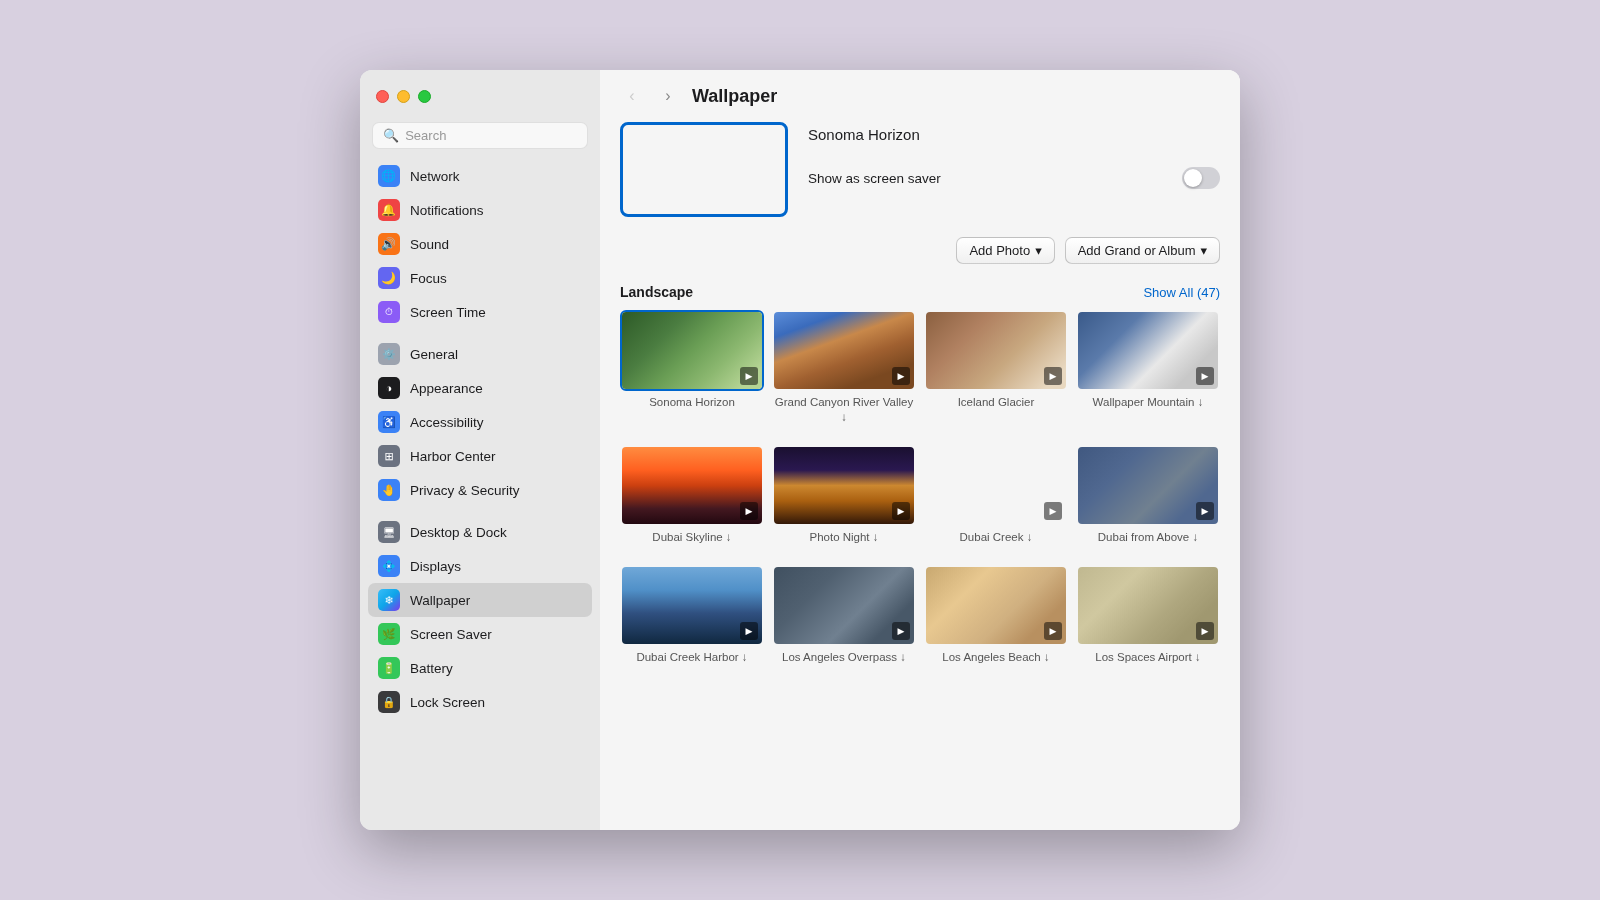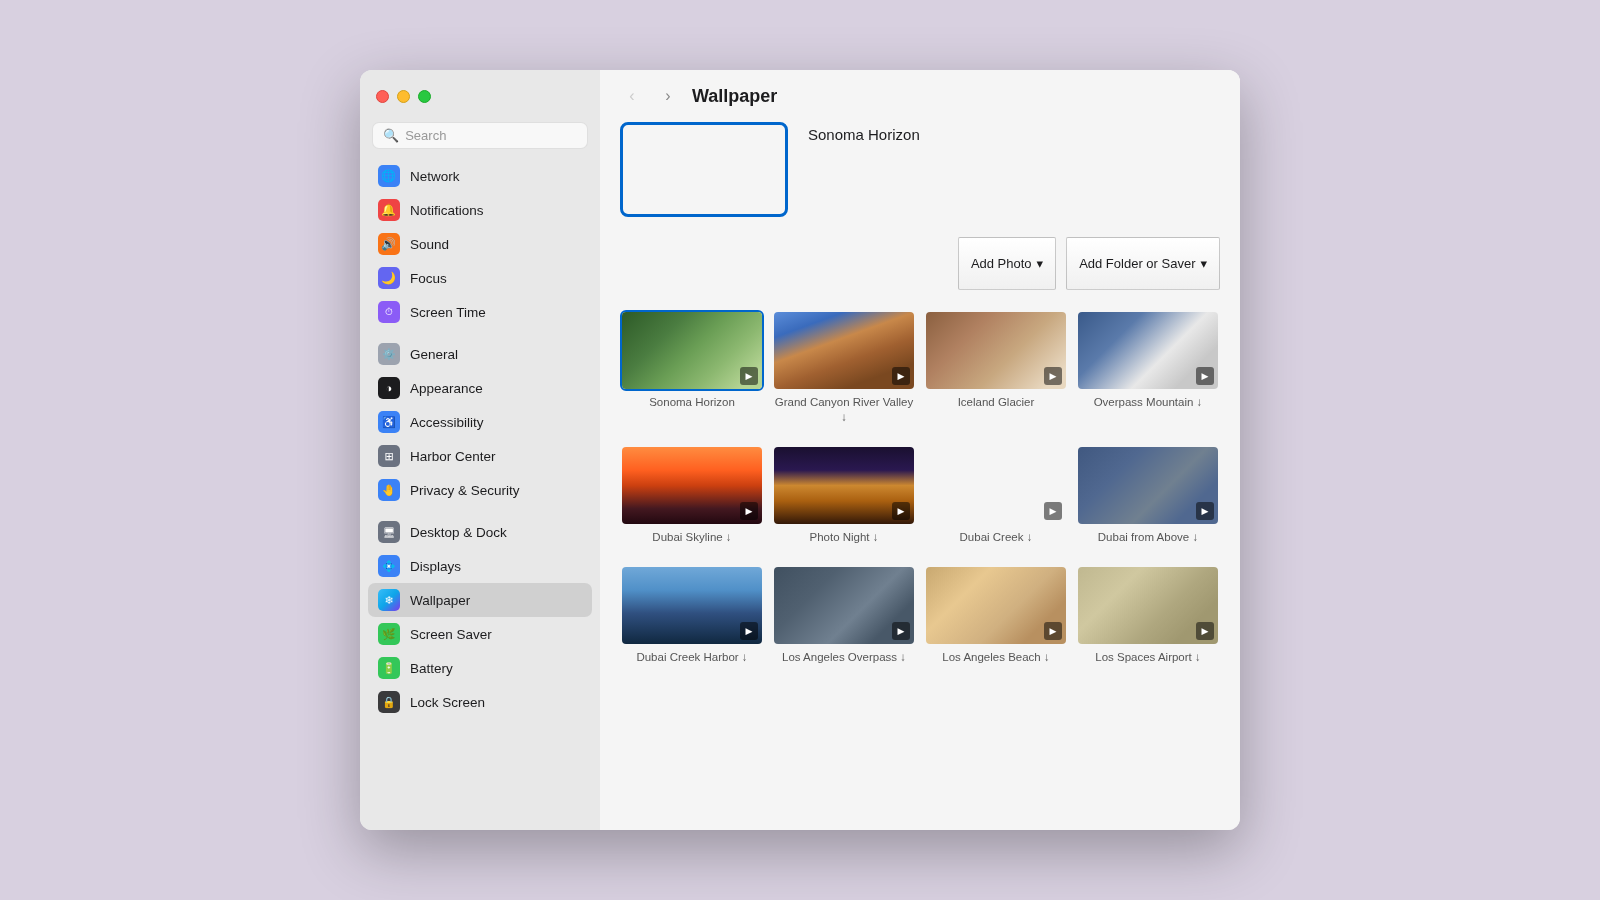--- a/index.html
+++ b/index.html
@@ -229,22 +229,22 @@
     }
 
     .action-buttons {
       display: flex;
       gap: 10px;
       justify-content: flex-end;
       margin-bottom: 20px;
     }
 
     .action-btn {
-      padding: 18px 12px;
-      border-radius: 2px;
+      padding: 5px 12px;
+      border-radius: 7px;
       border: 1px solid rgba(0,0,0,0.2);
       background: linear-gradient(to bottom, #ffffff, #f0f0f0);
       font-size: 13px;
       cursor: pointer;
       display: flex;
       align-items: center;
       gap: 5px;
       color: #1c1c1e;
     }
 
@@ -468,34 +468,42 @@
     </div>
 
     <div class="main-content">
 
       <div class="wallpaper-preview-section">
         <div class="current-wallpaper-img">
           <div class="thumb-img img-sonoma"></div>
         </div>
         <div class="wallpaper-options">
           <div class="wallpaper-name">Sonoma Horizon</div>
+          <div class="toggle-row">
+            <span class="toggle-label">Show as screen saver</span>
+            <div class="toggle"></div>
+          </div>
         </div>
       </div>
 
       <div class="action-buttons">
         <button class="action-btn">
           <span>Add Photo</span>
           <span>▾</span>
         </button>
         <button class="action-btn">
-          <span>Add Folder or Saver</span>
+          <span>Add Grand or Album</span>
           <span>▾</span>
         </button>
       </div>
 
+      <div class="section-header">
+        <span class="section-title">Landscape</span>
+        <a class="show-all-link">Show All (47)</a>
+      </div>
 
       <div class="wallpaper-grid">
 
         <div class="wallpaper-item">
           <div class="wallpaper-thumb selected">
             <div class="thumb-img img-sonoma" style="width:100%;height:100%;"></div>
             <div class="video-badge">▶</div>
           </div>
           <span class="wallpaper-caption">Sonoma Horizon</span>
         </div>
@@ -514,21 +522,21 @@
             <div class="video-badge">▶</div>
           </div>
           <span class="wallpaper-caption">Iceland Glacier</span>
         </div>
 
         <div class="wallpaper-item">
           <div class="wallpaper-thumb">
             <div class="thumb-img img-patagonia" style="width:100%;height:100%;"></div>
             <div class="video-badge">▶</div>
           </div>
-          <span class="wallpaper-caption">Overpass Mountain ↓</span>
+          <span class="wallpaper-caption">Wallpaper Mountain ↓</span>
         </div>
       </div>
 
 
       <div class="wallpaper-grid">
 
         <div class="wallpaper-item">
           <div class="wallpaper-thumb">
             <div class="thumb-img img-dubai-skyline" style="width:100%;height:100%;"></div>
             <div class="video-badge">▶</div>

